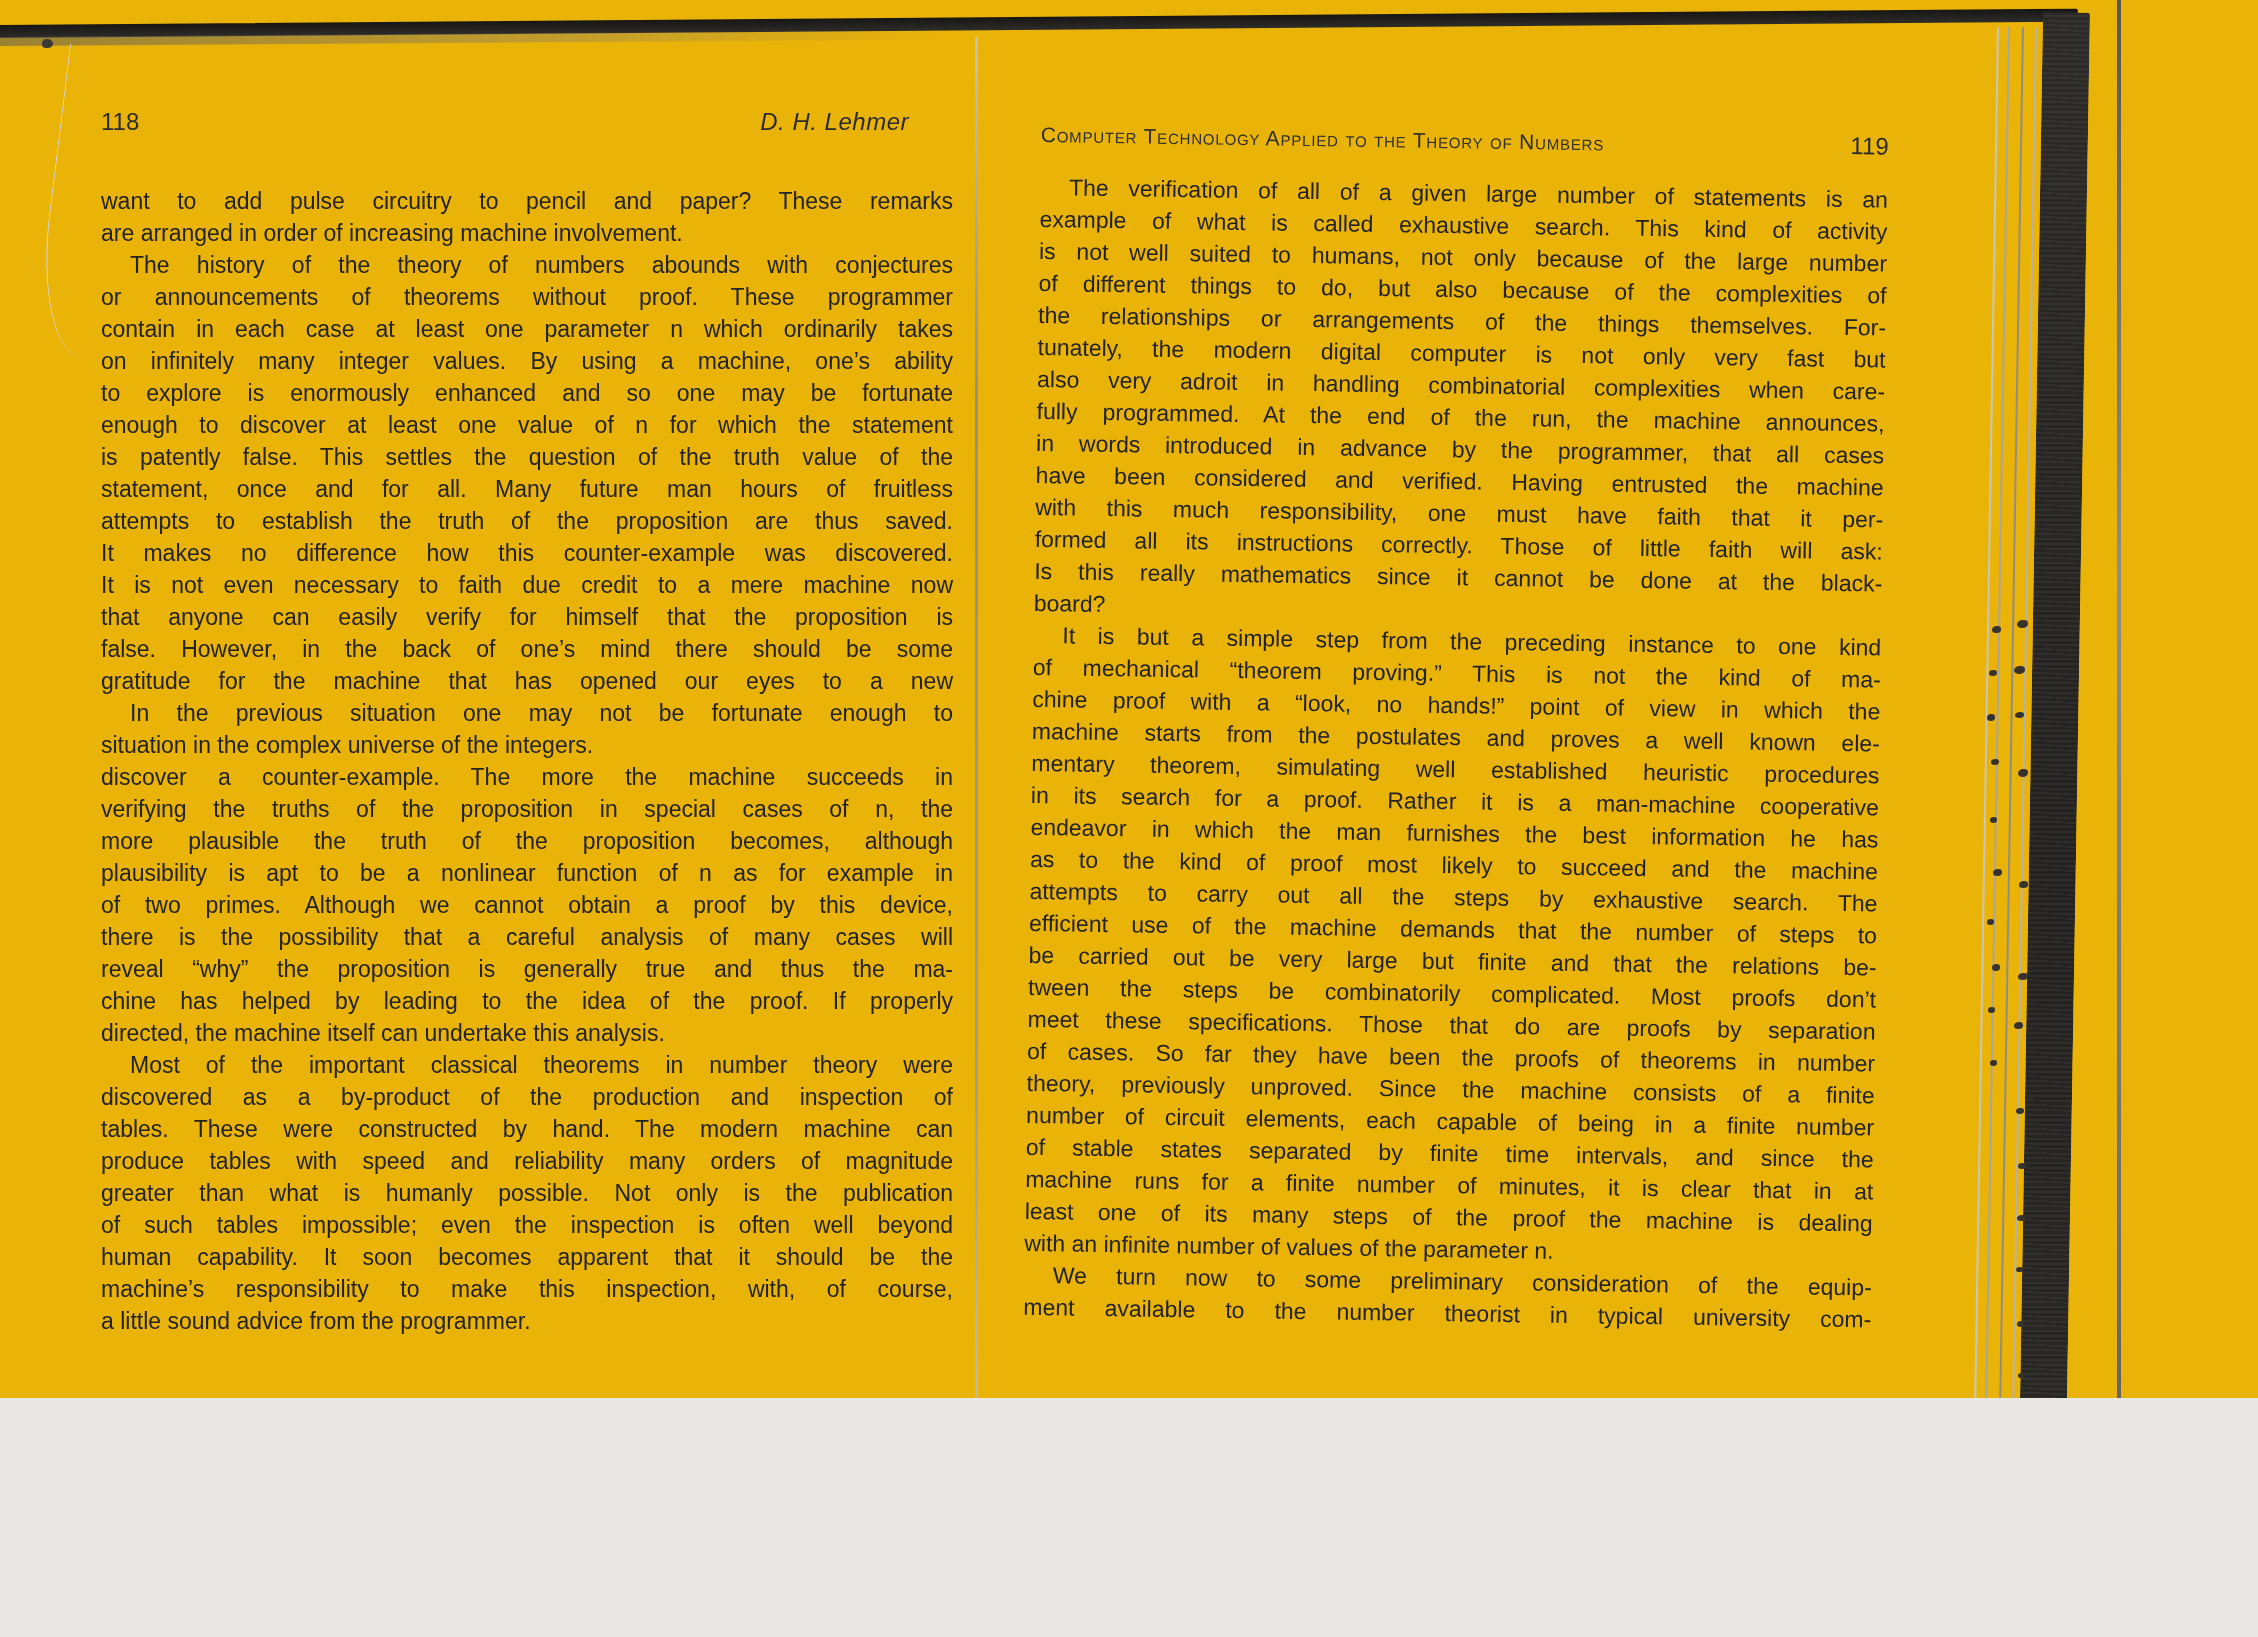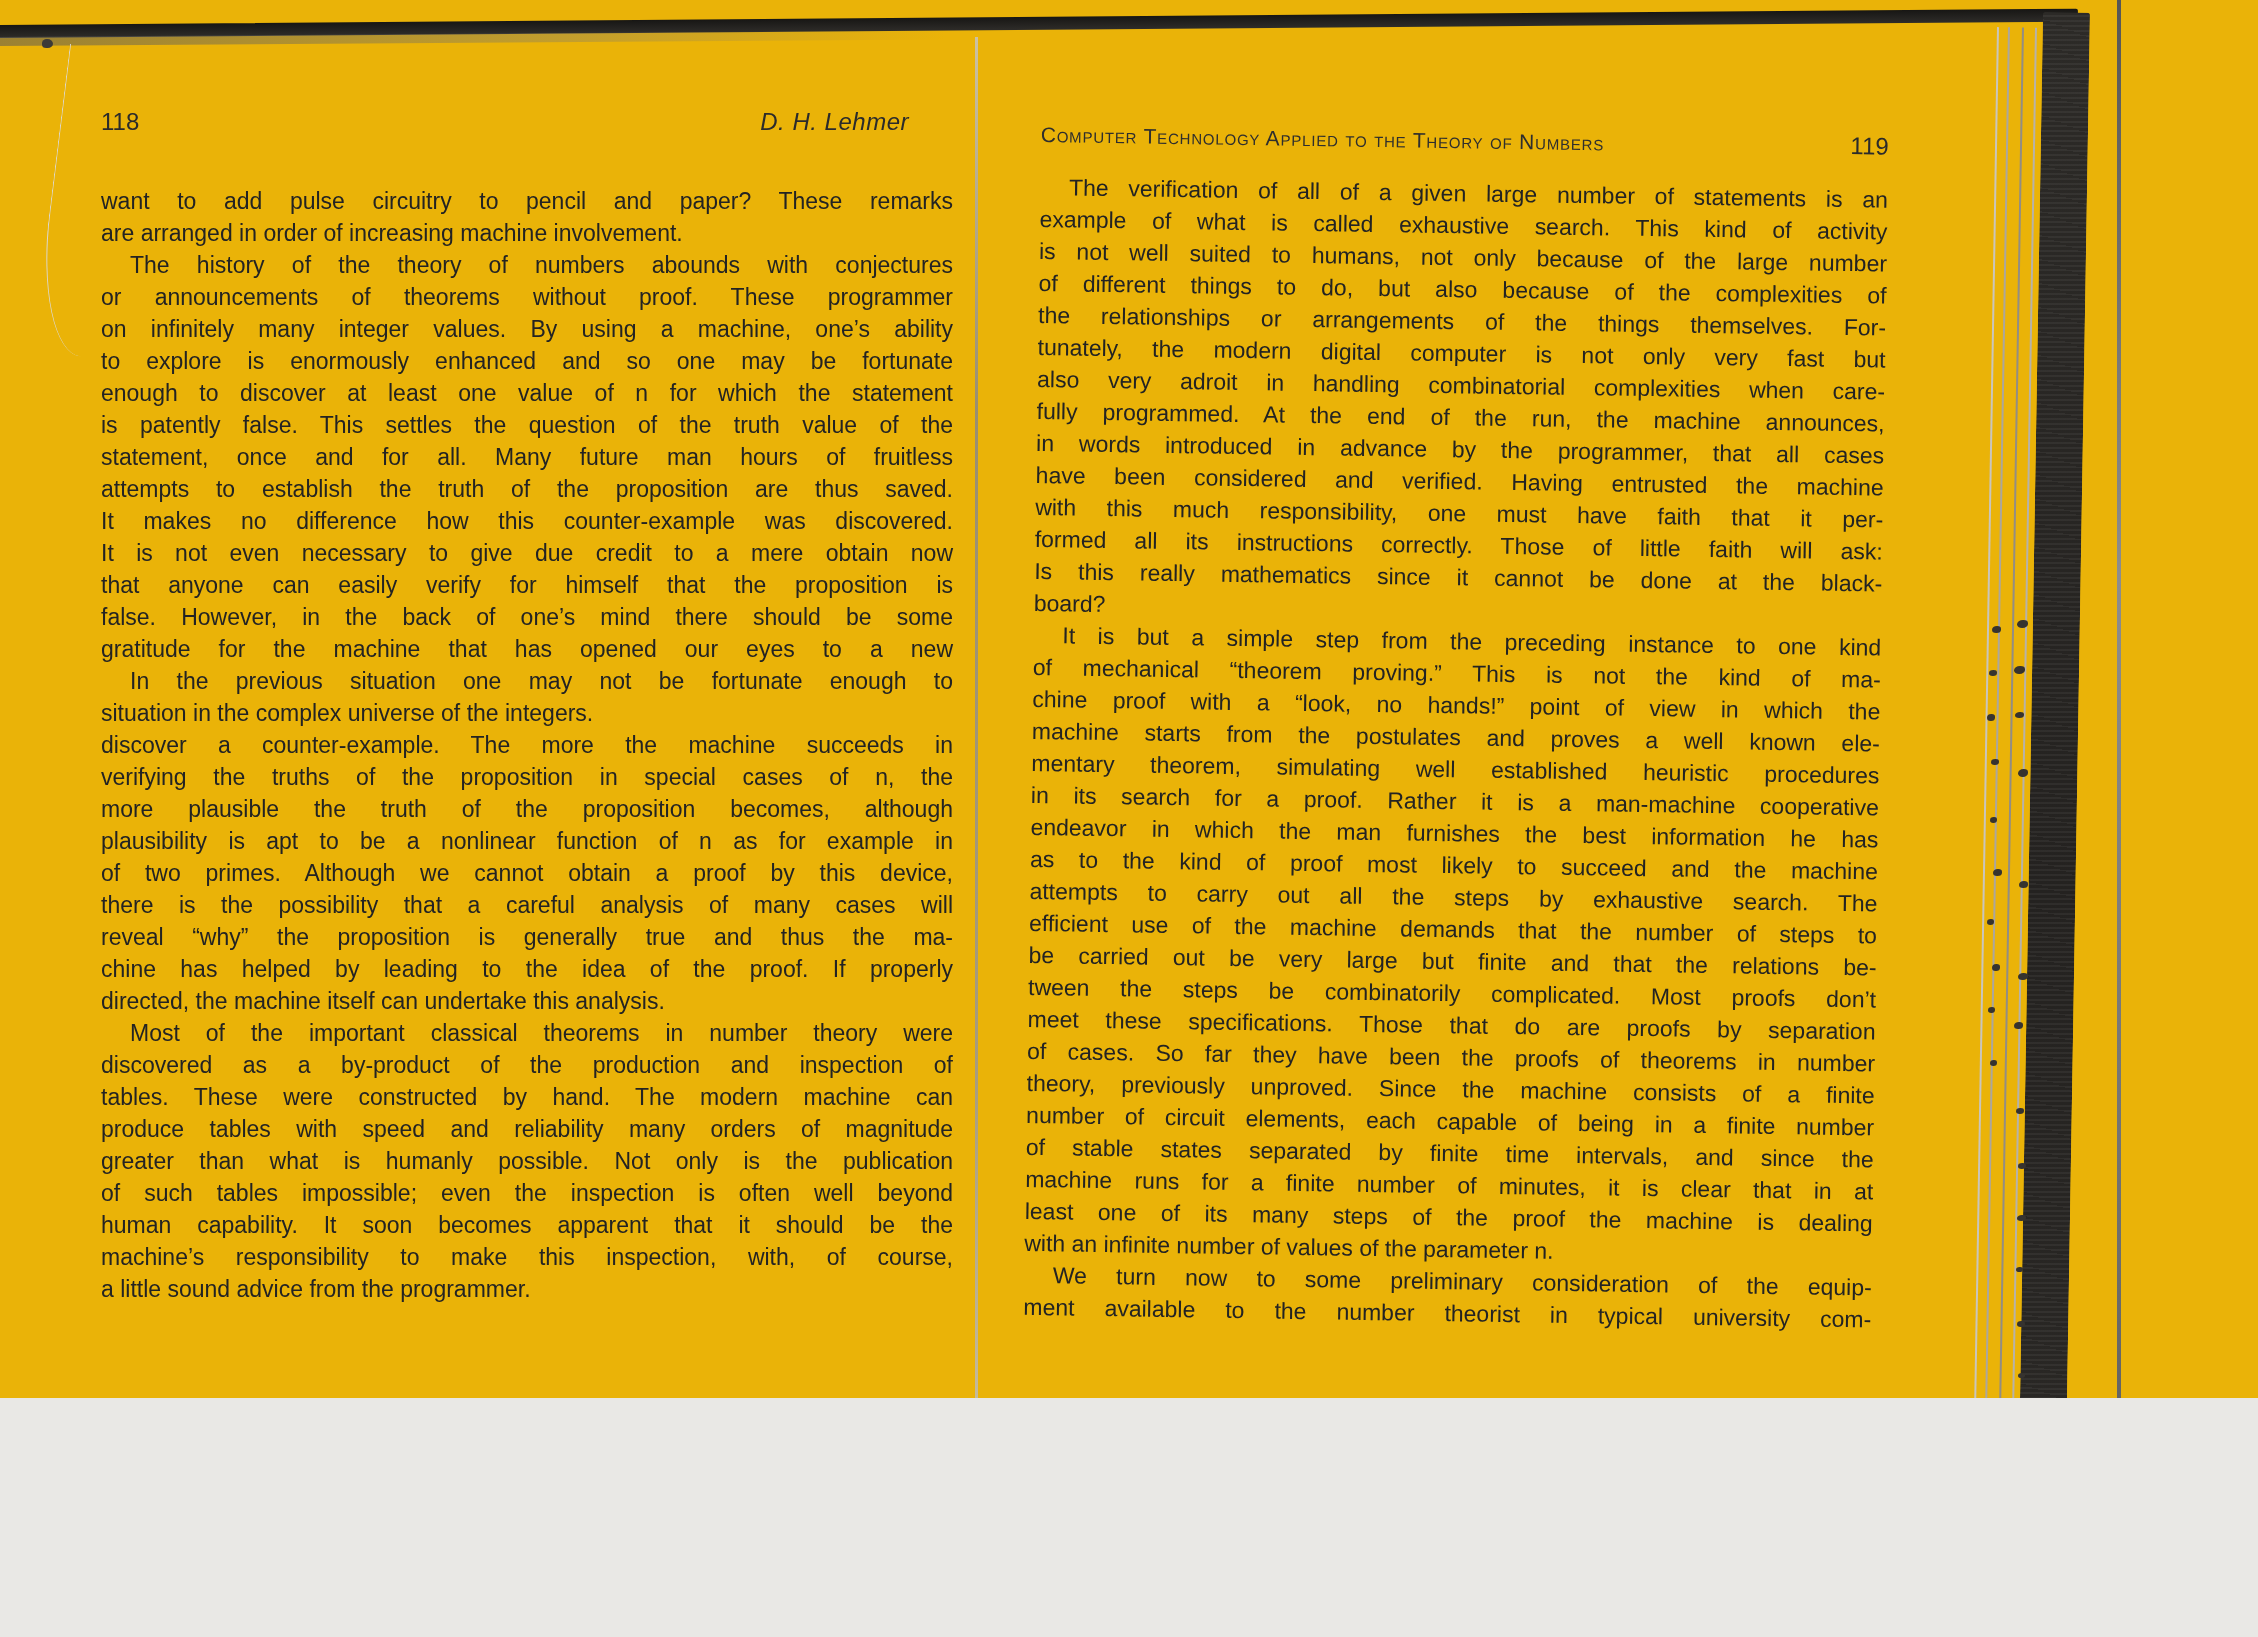--- a/index.html
+++ b/index.html
@@ -120,28 +120,29 @@
   <div class="page page-left">
     <div class="header-row">
       <span class="pagenum">118</span>
       <span class="author-head">D. H. Lehmer</span>
     </div>
     <div class="body-text">
         <div class="tline">want to add pulse circuitry to pencil and paper? These remarks</div>
         <div class="tline last">are arranged in order of increasing machine involvement.</div>
         <div class="tline first">The history of the theory of numbers abounds with conjectures</div>
         <div class="tline">or announcements of theorems without proof. These programmer</div>
+        <div class="tline">contain in each case at least one parameter n which ordinarily takes</div>
         <div class="tline">on infinitely many integer values. By using a machine, one’s ability</div>
         <div class="tline">to explore is enormously enhanced and so one may be fortunate</div>
         <div class="tline">enough to discover at least one value of n for which the statement</div>
         <div class="tline">is patently false. This settles the question of the truth value of the</div>
         <div class="tline">statement, once and for all. Many future man hours of fruitless</div>
         <div class="tline">attempts to establish the truth of the proposition are thus saved.</div>
         <div class="tline">It makes no difference how this counter-example was discovered.</div>
-        <div class="tline">It is not even necessary to give due credit to a mere obtain now</div>
+        <div class="tline">It is not even necessary to faith due credit to a mere machine now</div>
         <div class="tline">that anyone can easily verify for himself that the proposition is</div>
         <div class="tline">false. However, in the back of one’s mind there should be some</div>
         <div class="tline">gratitude for the machine that has opened our eyes to a new</div>
         <div class="tline first">In the previous situation one may not be fortunate enough to</div>
         <div class="tline last">situation in the complex universe of the integers.</div>
         <div class="tline">discover a counter-example. The more the machine succeeds in</div>
         <div class="tline">verifying the truths of the proposition in special cases of n, the</div>
         <div class="tline">more plausible the truth of the proposition becomes, although</div>
         <div class="tline">plausibility is apt to be a nonlinear function of n as for example in</div>
         <div class="tline">of two primes. Although we cannot obtain a proof by this device,</div>

